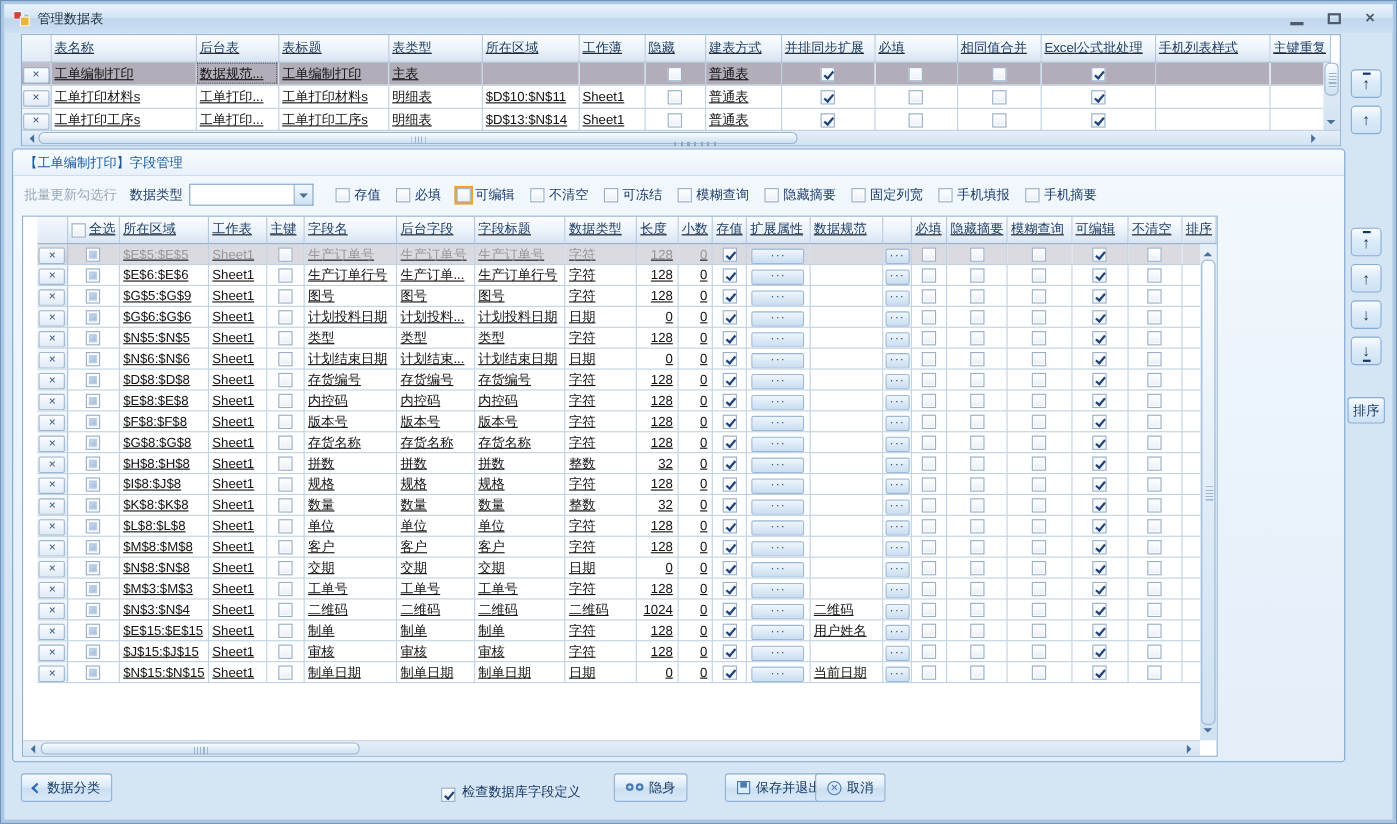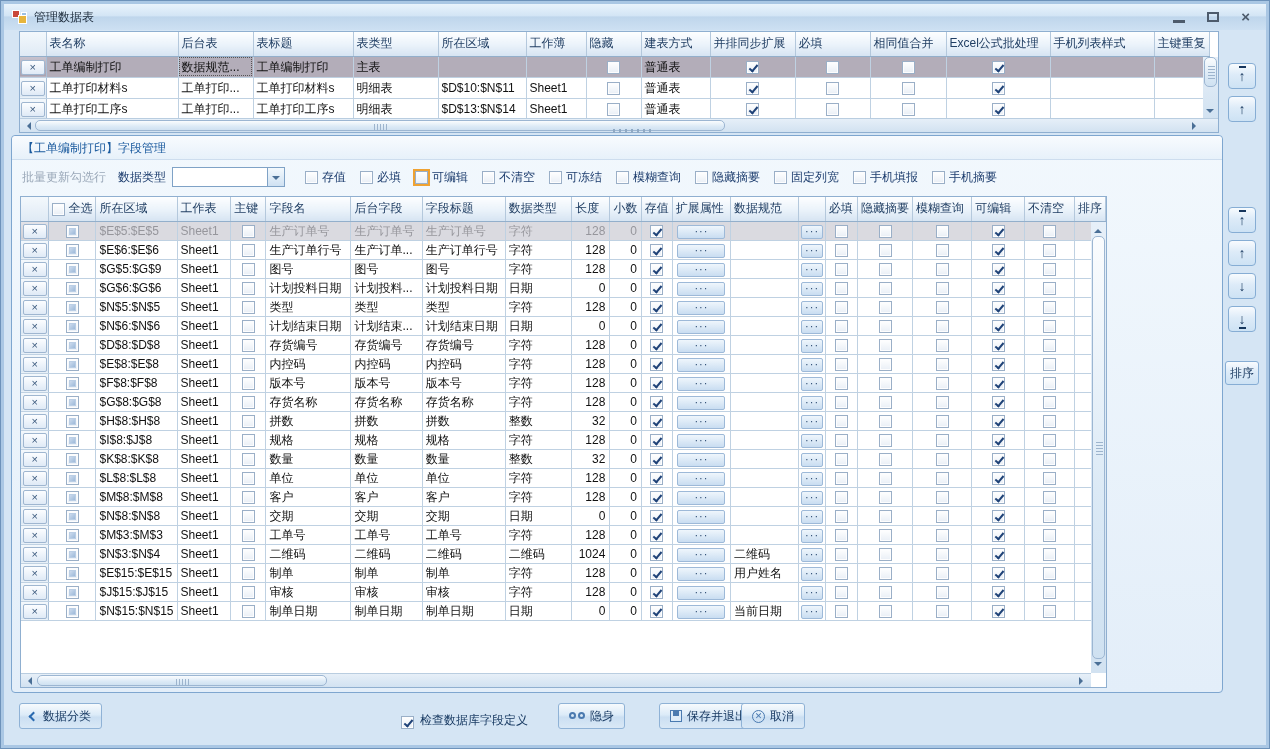--- a/index.html
+++ b/index.html
@@ -13,21 +13,21 @@
   .appicon .sq1{position:absolute;left:0;top:0;width:8px;height:8px;background:#c9483a;border:1px solid #fff;}
   .appicon .sq2{position:absolute;left:6px;top:5px;width:9px;height:9px;background:#e7b53c;border:1px solid #fff;}
   .appicon .sq3{position:absolute;left:9px;top:2px;width:6px;height:6px;background:#9cc0e2;border:1px solid #fff;}
   .wtitle{font-size:12px;color:#1d2c3c;}
   .winbtns{margin-left:auto;display:flex;gap:22px;align-items:center;padding-right:8px;}
   .minico{width:12px;height:3px;background:#4d5b6c;margin-top:8px;}
   .maxico{width:12px;height:10px;border:2px solid #4d5b6c;}
   .closeico{font-size:15px;font-weight:bold;color:#4d5b6c;line-height:12px;}
   
   .gridwrap{position:absolute;background:#fff;border:1px solid #8fafd0;}
-  table{border-collapse:collapse;table-layout:fixed;font-size:12px;color:#111;}
+  table{border-collapse:collapse;table-layout:fixed;font-size:12px;color:#111;text-decoration:underline;}
   th,td{overflow:hidden;white-space:nowrap;padding:0 3px;border-right:1px solid #bfd1e2;border-bottom:1px solid #bfd1e2;}
   thead th{height:24px;background:linear-gradient(#fdfeff,#eaf2fa 55%,#d6e4f2);
     border-right:1px solid #b4c8dc;border-bottom:1px solid #93afcb;color:#203e63;font-weight:normal;text-align:left;}
   thead th.corner{background:linear-gradient(#f3f8fc,#dfeaf5);}
   td{height:20px;line-height:20px;}
   #fieldTable td{height:18px;line-height:18px;}
   td.rh{background:linear-gradient(#f4f8fc,#dde9f4);border-right:1px solid #a9c0d8;text-align:center;padding:0;}
   .xbtn{display:inline-block;width:24px;height:15px;line-height:13px;border:1px solid #9fb6d0;border-radius:2px;
     background:linear-gradient(#fcfdff,#dfeaf6);color:#3c5a7e;font-size:11px;cursor:default;}
   td.ctr{text-align:center;padding:0;}
@@ -277,21 +277,21 @@
             <span class="cb"></span>
             <span class="olbl">手机填报</span>
           </span>
           <span class="opt">
             <span class="cb"></span>
             <span class="olbl">手机摘要</span>
           </span>
         </span>
     </div>
 
-    <div class="gridwrap" style="left:8px;top:60px;width:1087px;height:492px;">
+    <div class="gridwrap" style="left:8px;top:60px;width:1087px;height:492px;padding-left:13px;">
       <table id="fieldTable">
         <colgroup>
           <col style="width:32px">
             <col style="width:46px">
             <col style="width:80px">
             <col style="width:64px">
           <col style="width:40px">
             <col style="width:92px">
             <col style="width:76px">
             <col style="width:88px">

